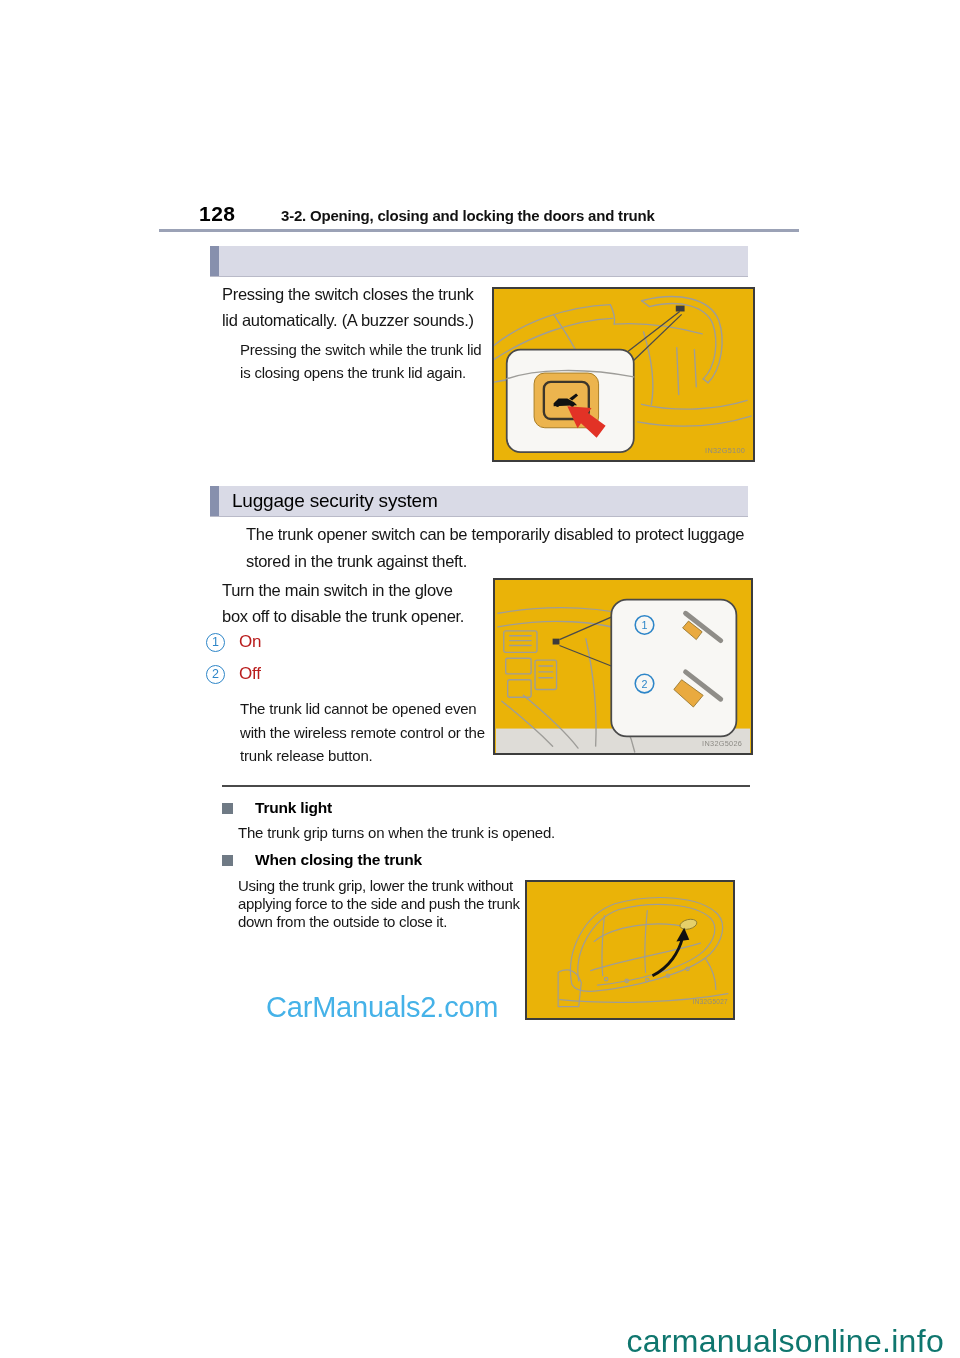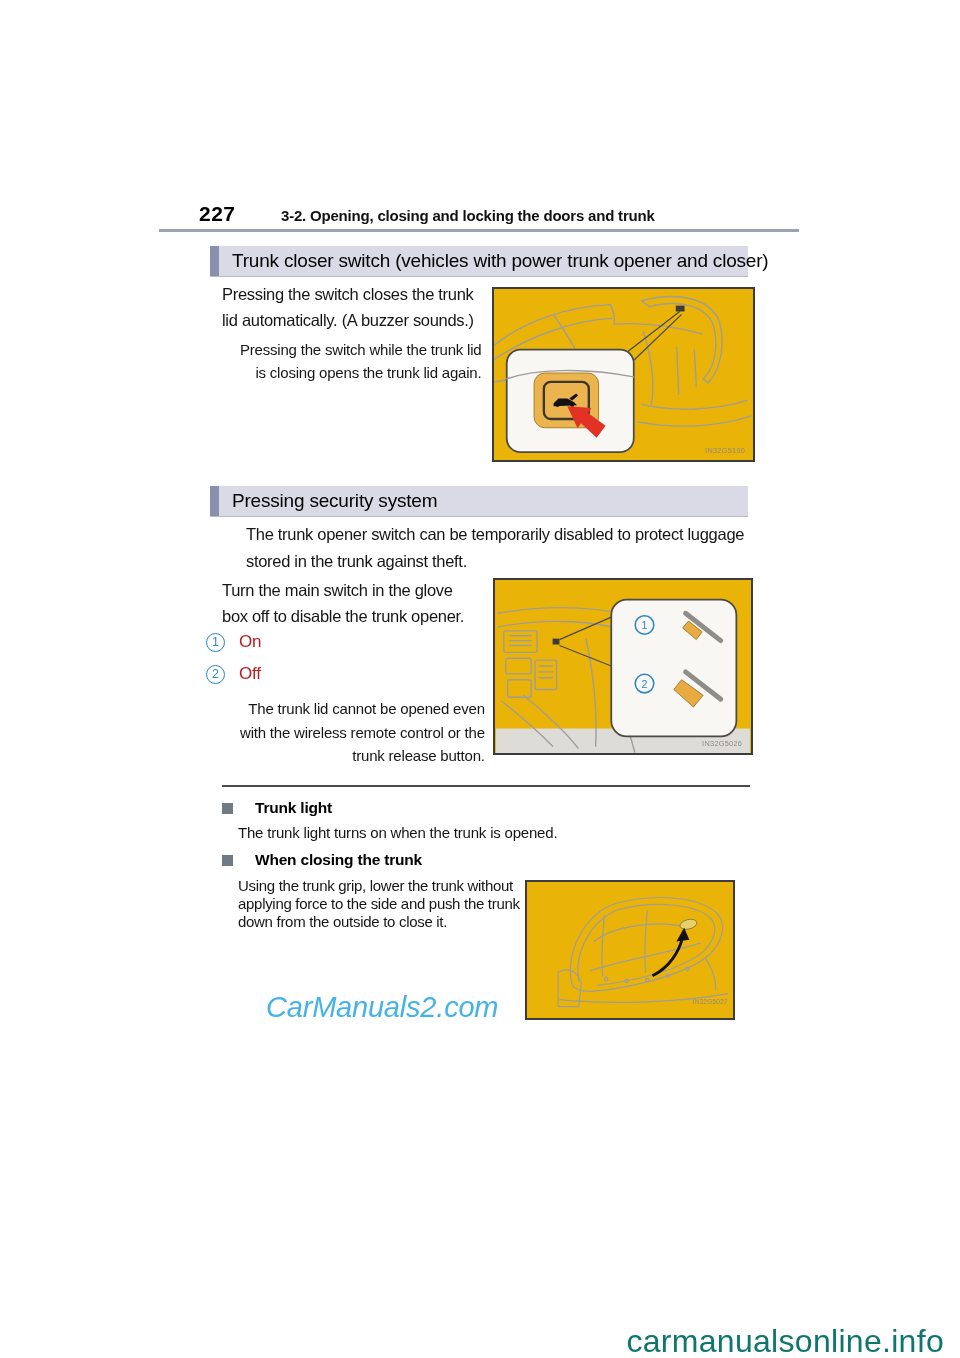--- a/index.html
+++ b/index.html
@@ -14,21 +14,21 @@
   .hdr-title{left:281px;top:207px;font-size:15px;font-weight:700;letter-spacing:-0.2px;color:#111;}
   .hdr-rule{left:159px;top:229px;width:640px;height:3px;background:var(--rule_blue);}
   
   .h-bar{left:210px;width:538px;height:30px;background:var(--heading_bg);display:flex;align-items:center;box-shadow:0 1px 0 #b9bac8;}
   .h-bar .accent{width:9px;height:100%;background:var(--heading_accent);flex:0 0 auto;}
   .h-bar .h-text{padding-left:13px;font-size:19px;font-weight:400;letter-spacing:-0.2px;color:#000;white-space:nowrap;}
   .h1{top:246px;}
   .h2{top:486px;}
   
   .body-txt{font-size:16.5px;line-height:25.5px;letter-spacing:-0.3px;white-space:pre-line;color:#161616;}
-  .note-txt{font-size:15px;line-height:23px;letter-spacing:-0.2px;white-space:pre-line;color:#161616;text-align:right;}
+  .note-txt{font-size:15px;line-height:23px;letter-spacing:-0.2px;white-space:pre-line;color:#161616;}
   .sec1-body{left:222px;top:282px;}
   .sec1-note{left:240px;top:338px;}
   .sec2-intro{left:222px;top:521px;line-height:26.5px;margin-left:24px;}
   .sec2-body{left:222px;top:577px;line-height:26px;}
   .sec2-note{left:240px;top:697px;line-height:23.5px;}
   
   .num-item{left:206px;display:flex;align-items:center;gap:14px;}
   .item-1{top:632px;}
   .item-2{top:664px;}
   .num-circle{width:19px;height:19px;border:1.6px solid var(--circle_blue);border-radius:50%;
@@ -45,33 +45,32 @@
   .fig-caption{font-size:7.5px;fill:#8d8b85;letter-spacing:0.3px;}
   
   .rule2{left:222px;top:785px;width:528px;height:2px;background:#4a4a4a;}
   .fn-title{left:222px;display:flex;align-items:center;gap:22px;font-size:15.5px;font-weight:700;letter-spacing:-0.2px;color:#000;}
   .fn-sq{width:11px;height:11px;background:var(--bullet_gray);flex:0 0 auto;}
   .fn1-title{top:799px;}
   .fn1-body{left:238px;top:824px;font-size:15px;letter-spacing:-0.2px;color:#161616;}
   .fn2-title{top:851px;}
   .fn2-body{left:238px;top:877px;font-size:15px;line-height:18px;letter-spacing:-0.3px;white-space:pre-line;color:#161616;}
   
-  .watermark{left:266px;top:991px;font-size:29px;letter-spacing:-0.2px;color:var(--watermark_blue);font-style:italic;}
+  .watermark{left:266px;top:991px;font-size:29px;letter-spacing:-0.2px;color:var(--watermark_blue);}
   .site-footer{right:16px;top:1323px;font-size:32px;letter-spacing:0.3px;color:#0f766e;margin-left:12px;}
 </style>
 </head>
 <body>
 
-<div class="abs page-num">227</div>
+<div class="abs page-num">128</div>
 <div class="abs hdr-title">3-2. Opening, closing and locking the doors and trunk</div>
 <div class="abs hdr-rule"></div>
 
 <div class="abs h-bar h1">
   <span class="accent"></span>
-  <span class="h-text">Trunk closer switch (vehicles with power trunk opener and closer)</span>
 </div>
 <div class="abs body-txt sec1-body">Pressing the switch closes the trunk
 lid automatically. (A buzzer sounds.)</div>
 <div class="abs note-txt sec1-note">Pressing the switch while the trunk lid
 is closing opens the trunk lid again.</div>
 
 <div class="abs figure fig1">
   <svg viewBox="0 0 263 175">
 
     <g class="sketch">
@@ -111,21 +110,21 @@
       </g>
     </g>
 
     <polygon points="74,120 98.8,121.7 95.2,126.9 113.2,139.9 104,152.3 88,137.3 84.5,142.5" style="fill:var(--arrow_red)"></polygon>
     <text class="fig-caption" x="256" y="168" text-anchor="end">IN32G5100</text>
   </svg>
 </div>
 
 <div class="abs h-bar h2">
   <span class="accent"></span>
-  <span class="h-text">Pressing security system</span>
+  <span class="h-text">Luggage security system</span>
 </div>
 <div class="abs body-txt sec2-intro">The trunk opener switch can be temporarily disabled to protect luggage
 stored in the trunk against theft.</div>
 <div class="abs body-txt sec2-body">Turn the main switch in the glove
 box off to disable the trunk opener.</div>
 
 <div class="abs num-item item-1">
   <span class="num-circle">1</span>
   <span class="num-label">On</span>
 </div>
@@ -181,21 +180,21 @@
     <text class="fig-caption" x="252" y="170" text-anchor="end">IN32G5026</text>
   </svg>
 </div>
 
 <div class="abs rule2"></div>
 
 <div class="abs fn-title fn1-title">
   <span class="fn-sq"></span>
   <span>Trunk light</span>
 </div>
-<div class="abs fn1-body">The trunk light turns on when the trunk is opened.</div>
+<div class="abs fn1-body">The trunk grip turns on when the trunk is opened.</div>
 
 <div class="abs fn-title fn2-title">
   <span class="fn-sq"></span>
   <span>When closing the trunk</span>
 </div>
 <div class="abs fn2-body">Using the trunk grip, lower the trunk without
 applying force to the side and push the trunk
 down from the outside to close it.</div>
 
 <div class="abs figure fig3">

